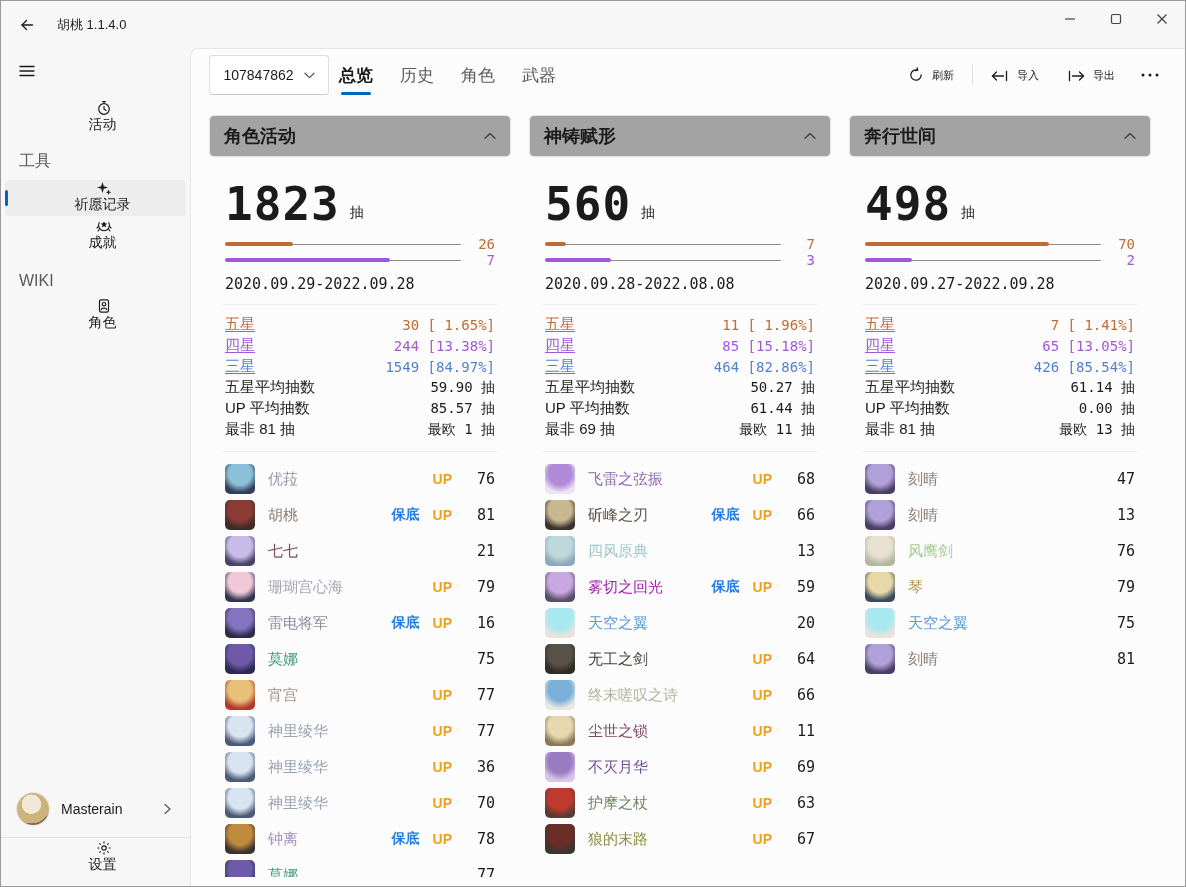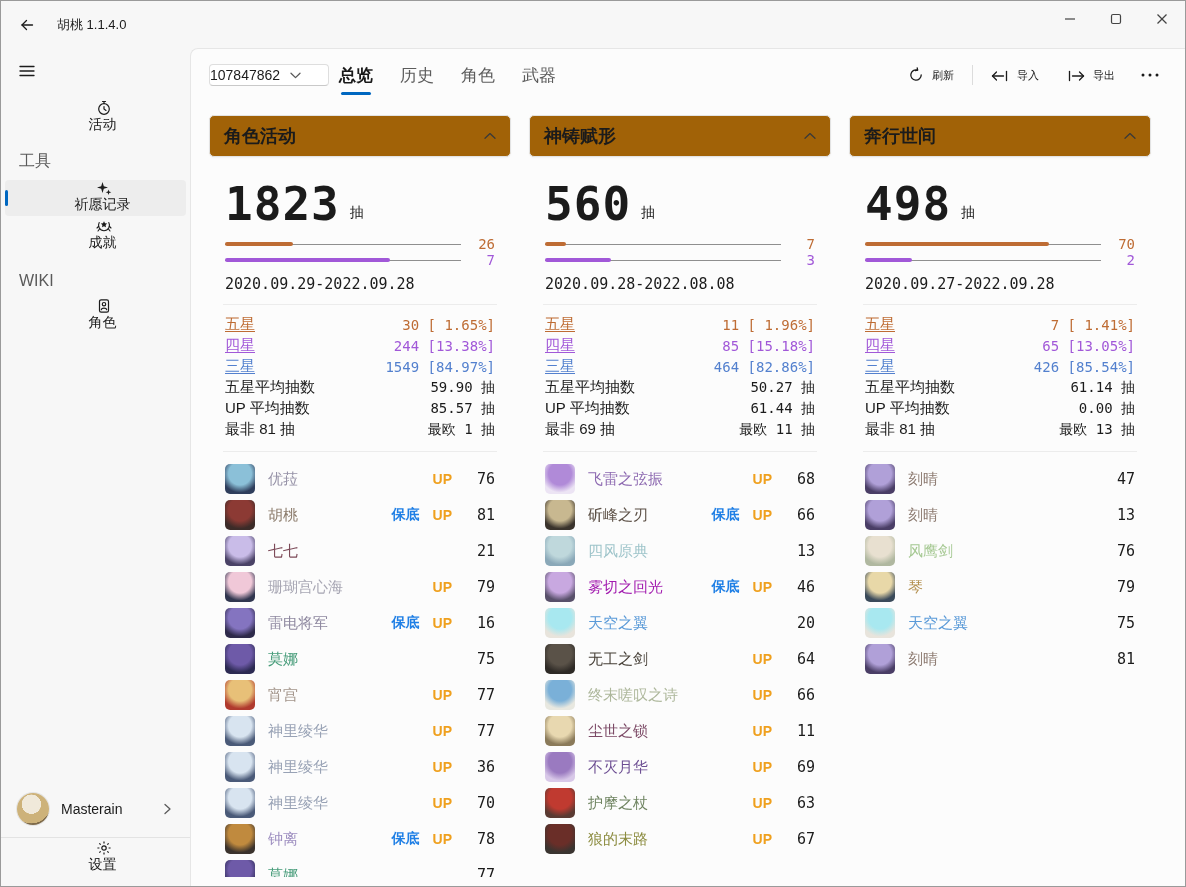--- a/index.html
+++ b/index.html
@@ -31,34 +31,34 @@
   .user-item { height:52px; display:flex; align-items:center; margin:0 4px; border-radius:4px; cursor:pointer; }
   .user-avatar { width:32px; height:32px; border-radius:50%; margin-left:12px; background:radial-gradient(circle at 45% 35%, #f0e9da 0 35%, #cdb27a 36% 70%, #7e6a4a 71%); box-shadow:0 0 0 1px rgba(0,0,0,.08); }
   .user-name { margin-left:12px; font-size:14px; }
   .user-chevron { margin-left:auto; margin-right:14px; }
   .sidebar-divider { height:1px; background:#e3e3e3; margin:2px 0; }
   .settings-item { height:40px; margin:2px 4px 6px; }
 
   
   .content { position:absolute; left:190px; top:48px; right:1px; bottom:1px; background:#fcfcfc; border-top-left-radius:8px; border-top:1px solid #e6e6e6; border-left:1px solid #e6e6e6; overflow:hidden; }
   .content-header { height:52px; display:flex; align-items:center; padding:0 18px; }
-  .uid-select { width:120px; height:22px; background:#ffffff; border:1px solid #dedede; border-bottom-color:#c9c9c9; border-radius:4px; display:flex; align-items:center; justify-content:flex-start; gap:10px; font-size:14px; cursor:pointer; }
+  .uid-select { width:120px; height:40px; background:#ffffff; border:1px solid #dedede; border-bottom-color:#c9c9c9; border-radius:4px; display:flex; align-items:center; justify-content:center; gap:10px; font-size:14px; cursor:pointer; }
   .tabs { display:flex; gap:27px; margin-left:10px; height:100%; align-items:center; }
   .tab { position:relative; font-size:17px; color:#5c5c5c; background:none; border:none; cursor:pointer; height:100%; display:flex; align-items:center; font-family:inherit; }
   .tab.selected { color:#191919; font-weight:700; }
   .tab.selected::after { content:""; position:absolute; left:50%; transform:translateX(-50%); bottom:6px; width:30px; height:3px; border-radius:2px; background:#0067c0; }
   .header-actions { margin-left:auto; display:flex; align-items:center; gap:8px; }
   .action-btn { display:flex; align-items:flex-end; gap:8px; font-size:11px; color:#1b1b1b; background:transparent; border:none; padding:6px 10px; border-radius:4px; cursor:pointer; font-family:inherit; }
   .v-divider { width:1px; height:20px; background:#dcdcdc; }
   .more-btn { padding:6px 8px; }
 
   
   .banners { display:flex; gap:18px; padding:14px 18px 0; align-items:flex-start; }
   .banner-column { width:302px; flex:0 0 302px; }
-  .card-header { height:42px; background:#a16207; border:1px solid #e3e3e3; border-radius:5px; box-shadow:0 1px 2px rgba(0,0,0,.04); display:flex; align-items:center; padding:0 14px; cursor:pointer; }
+  .card-header { height:42px; background:#a3a3a3; border:1px solid #e3e3e3; border-radius:5px; box-shadow:0 1px 2px rgba(0,0,0,.04); display:flex; align-items:center; padding:0 14px; cursor:pointer; }
   .card-title { font-size:18px; font-weight:700; }
   .card-header .chev { margin-left:auto; }
   .banner-body { padding:0 16px; }
   .total-row { display:flex; align-items:flex-end; margin-top:12px; height:58px; }
   .total-num { font-family:"DejaVu Sans Mono",monospace; font-size:46px; font-weight:600; line-height:1; letter-spacing:1px; }
   .total-unit { font-size:14px; margin-left:10px; margin-bottom:5px; }
   .bars { margin-top:10px; }
   .bar-row { position:relative; height:16px; }
   .bar-track { position:absolute; left:0; right:34px; top:7px; height:1px; background:#8f8f8f; }
   .bar-fill { position:absolute; left:0; top:5px; height:4px; border-radius:2px; }
@@ -517,21 +517,21 @@
                 <span class="item-right">
                   <span class="item-count">13</span>
                 </span>
               </div>
               <div class="item-row">
                 <span class="item-avatar" style="background: radial-gradient(circle at 50% 32%, rgb(200, 168, 224) 0px, rgb(200, 168, 224) 45%, rgb(88, 80, 106) 75%);"></span>
                 <span class="item-name" style="color: #a21caf;">雾切之回光</span>
                 <span class="item-right">
                   <span class="badge b-保底">保底</span>
                   <span class="badge b-UP">UP</span>
-                  <span class="item-count">46</span>
+                  <span class="item-count">59</span>
                 </span>
               </div>
               <div class="item-row">
                 <span class="item-avatar" style="background: radial-gradient(circle at 50% 32%, rgb(168, 232, 240) 0px, rgb(168, 232, 240) 45%, rgb(232, 228, 220) 75%);"></span>
                 <span class="item-name" style="color: rgb(90, 154, 216);">天空之翼</span>
                 <span class="item-right">
                   <span class="item-count">20</span>
                 </span>
               </div>
               <div class="item-row">

